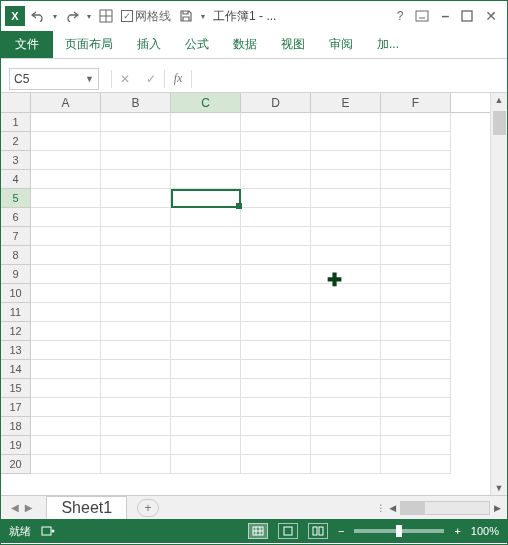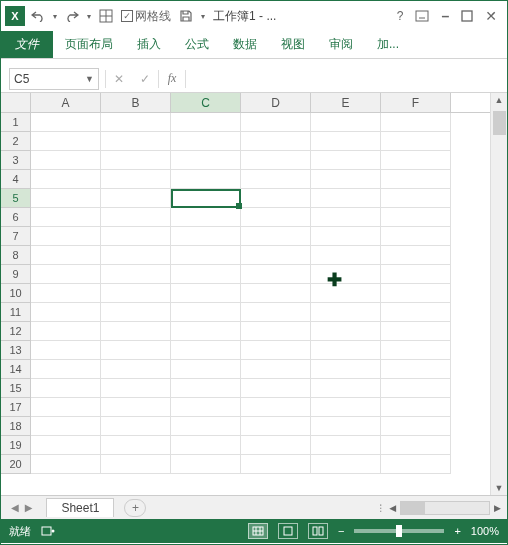--- a/index.html
+++ b/index.html
@@ -9,24 +9,24 @@
 .titlebar .qat { display: flex; align-items: center; gap: 8px; }
 .titlebar .qat span, .titlebar .right span { color: #666; cursor: default; display: inline-flex; align-items: center; }
 .titlebar .spacer { flex: 1; }
 .titlebar .doc-title { color: #444; margin: 0 8px; }
 .titlebar .right { display: flex; align-items: center; gap: 12px; padding-right: 6px; }
 .titlebar .right .close { font-size: 14px; }
 .checkbox { width: 12px; height: 12px; border: 1px solid #666; display: inline-flex; align-items: center; justify-content: center; font-size: 9px; color: #333; margin-right: 2px; }
 
 .ribbon-tabs { height: 28px; display: flex; align-items: stretch; border-bottom: 1px solid #d4d4d4; background: #fff; padding-right: 4px; overflow: hidden; }
 .ribbon-tabs .tab { padding: 0 12px; display: flex; align-items: center; color: #217346; cursor: default; white-space: nowrap; }
-.ribbon-tabs .tab.file { background: #217346; color: #fff; padding: 0 14px; font-style: italic; }
+.ribbon-tabs .tab.file { background: #217346; color: #fff; padding: 0 14px; }
 
 .formula-bar { height: 28px; display: flex; align-items: center; border-bottom: 1px solid #d4d4d4; }
-.name-box { width: 90px; height: 22px; border: 1px solid #ccc; margin: 0 6px 0 8px; display: flex; align-items: center; padding: 0 4px; justify-content: space-between; }
+.name-box { width: 90px; height: 22px; border: 1px solid #ccc; margin: 0 12px 0 8px; display: flex; align-items: center; padding: 0 4px; justify-content: space-between; }
 .name-box .dd { color: #666; font-size: 9px; }
 .fb-btn { width: 26px; text-align: center; color: #aaa; }
 .fx { font-style: italic; font-family: "Times New Roman", serif; color: #777; width: 26px; text-align: center; }
 .fb-divider { width: 1px; height: 18px; background: #ddd; }
 .fb-input { flex: 1; height: 22px; padding: 0 6px; }
 
 .grid-area { position: relative; height: 402px; display: flex; flex-direction: column; }
 .col-headers { display: flex; height: 20px; border-bottom: 1px solid #ccc; }
 .corner { width: 30px; border-right: 1px solid #ccc; background: #f0f0f0; }
 .col-h { width: 70px; text-align: center; line-height: 20px; border-right: 1px solid #ccc; background: #f0f0f0; color: #555; }
@@ -38,21 +38,21 @@
 .cell { width: 70px; border-right: 1px solid #e0e0e0; border-bottom: 1px solid #e0e0e0; }
 .vscroll { position: absolute; right: 0; top: 0; bottom: 0; width: 17px; background: #f0f0f0; border-left: 1px solid #ddd; display: flex; flex-direction: column; align-items: center; justify-content: space-between; color: #666; font-size: 9px; padding: 2px 0; }
 .vscroll .thumb { width: 13px; height: 24px; background: #cdcdcd; position: absolute; top: 18px; }
 
 .selection { position: absolute; border: 2px solid #217346; background: transparent; pointer-events: none; }
 .selection .handle { position: absolute; right: -3px; bottom: -3px; width: 6px; height: 6px; background: #217346; }
 .cursor-plus { position: absolute; color: #0a3d1e; font-size: 18px; font-weight: bold; pointer-events: none; }
 
 .sheet-tabs { height: 24px; display: flex; align-items: center; border-top: 1px solid #ccc; background: #f0f0f0; }
 .sheet-nav { display: flex; gap: 6px; padding: 0 10px; color: #888; font-size: 10px; }
-.sheet-tab { background: #fff; border: 1px solid #ccc; border-bottom: none; padding: 2px 14px; margin-left: 4px; font-size: 12px; }
+.sheet-tab { background: #fff; border: 1px solid #ccc; border-bottom: none; padding: 2px 14px; margin-left: 4px; font-size: 16px; }
 .new-sheet { width: 22px; height: 18px; border: 1px solid #ccc; border-radius: 9px; display: flex; align-items: center; justify-content: center; margin-left: 10px; color: #777; font-size: 12px; }
 .sheet-tabs .spacer { flex: 1; }
 .hscroll { display: flex; align-items: center; gap: 4px; padding-right: 6px; color: #666; font-size: 9px; }
 .hscroll .track { width: 90px; height: 14px; background: #e8e8e8; border: 1px solid #ccc; position: relative; }
 .hscroll .track .thumb { position: absolute; left: 0; top: 0; bottom: 0; width: 24px; background: #cdcdcd; }
 
 .statusbar { height: 24px; background: #217346; color: #fff; display: flex; align-items: center; padding: 0 8px; font-size: 11px; gap: 10px; }
 .statusbar .spacer { flex: 1; }
 .statusbar .view-btn { width: 20px; height: 16px; border: 1px solid rgba(255,255,255,0.6); display: inline-flex; align-items: center; justify-content: center; font-size: 9px; }
 .statusbar .view-btn.active { background: rgba(255,255,255,0.25); }

